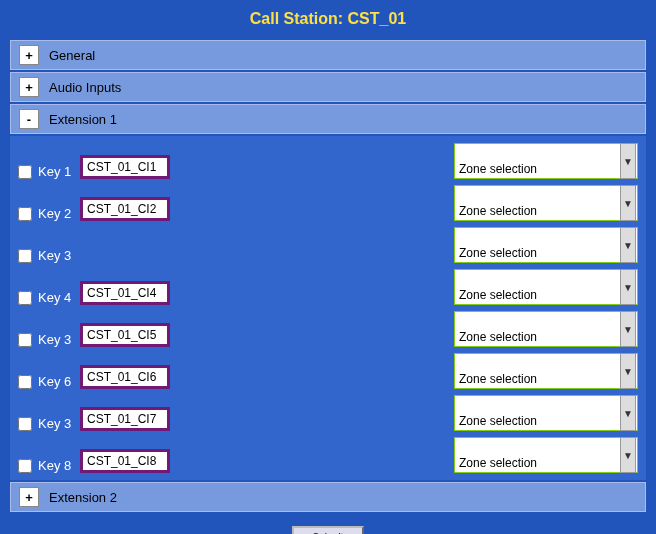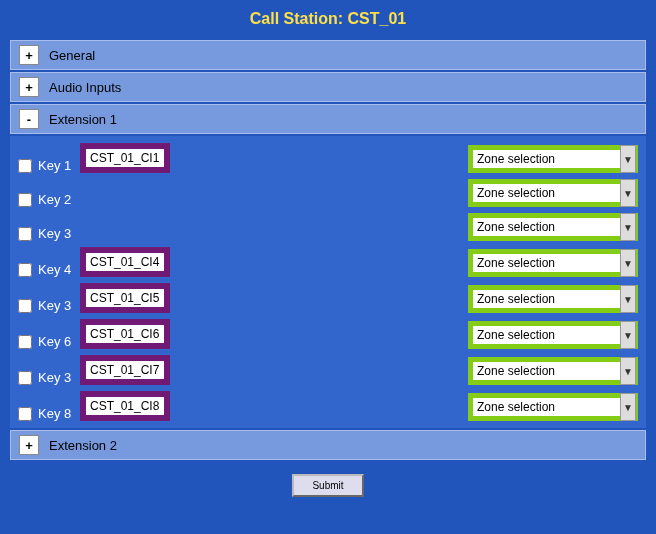--- a/index.html
+++ b/index.html
@@ -65,40 +65,40 @@
       margin-right: 6px;
       flex-shrink: 0;
     }
     .key-label {
       color: #fff;
       width: 42px;
       flex-shrink: 0;
     }
     .key-input {
       background: #fff;
-      border: 6px solid #701a75;
+      border: 3px solid #701a75;
       padding: 2px 4px;
       font-size: 12px;
       width: 90px;
       margin-right: 20px;
     }
     .key-spacer {
       flex: 1;
     }
     .key-select-wrapper {
       display: flex;
       align-items: center;
       position: relative;
     }
     .key-select {
       background: #fff;
-      border: 5px solid #84cc16;
-      padding: 2px 18px 2px 4px;
+      border: 1px solid #84cc16;
+      padding: 18px 18px 2px 4px;
       font-size: 12px;
-      width: 170px;
+      width: 184px;
       appearance: none;
       -webkit-appearance: none;
       cursor: pointer;
     }
     .select-arrow {
       position: absolute;
       right: 2px;
       top: 50%;
       transform: translateY(-50%);
       pointer-events: none;
@@ -154,20 +154,21 @@
       <div class="key-select-wrapper">
         <select class="key-select">
           <option value="zone">Zone selection</option>
         </select>
         <div class="select-arrow">▼</div>
       </div>
     </div>
     <div class="key-row">
       <input type="checkbox" class="key-checkbox" style="">
       <span class="key-label">Key 2</span>
+      <input type="text" class="key-input" value="CST_01_CI2" style="">
       <div class="key-spacer"></div>
       <div class="key-select-wrapper">
         <select class="key-select">
           <option value="zone">Zone selection</option>
         </select>
         <div class="select-arrow">▼</div>
       </div>
     </div>
     <div class="key-row">
       <input type="checkbox" class="key-checkbox" style="">

